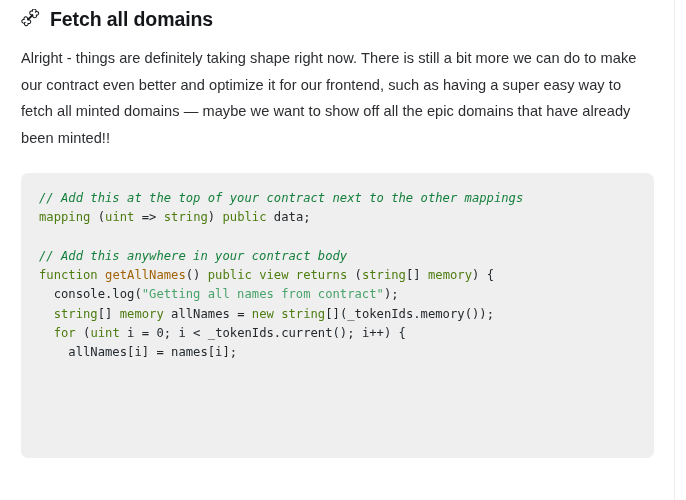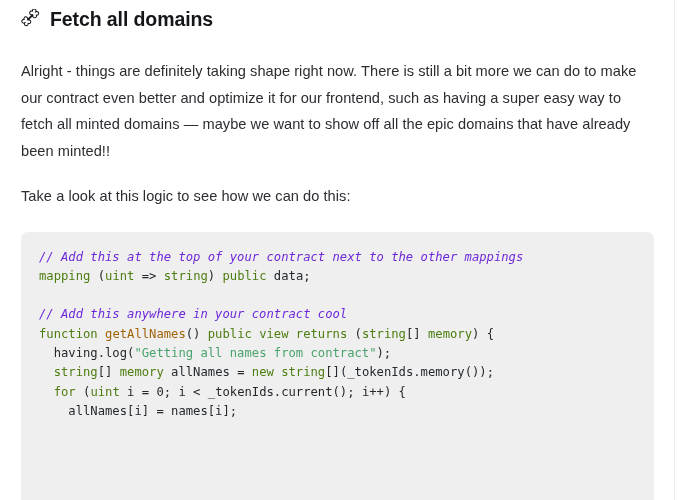--- a/index.html
+++ b/index.html
@@ -54,21 +54,21 @@
   .heading .bone-icon svg { display: block; }
   .heading-text { display: inline-block; text-align: right; }
 
   p.body-par {
     margin: 0;
     font-size: 14.6px;
     line-height: 26.5px;
     color: #2b2d31;
     letter-spacing: 0.05px;
   }
-  p.p1 { margin-top: 26px; }
+  p.p1 { margin-top: 13px; }
   p.p2 { margin-top: 19px; }
   p.p3 { margin-top: 19px; }
 
   .emoji {
     display: inline-block;
     font-family: "DejaVu Sans", sans-serif;
     font-size: 14.5px;
     line-height: 1;
     vertical-align: -2px;
   }
@@ -85,21 +85,21 @@
   pre.code {
     margin: 0;
     padding: 0 18px;
     font-family: "DejaVu Sans Mono", monospace;
     font-size: 12.2px;
     line-height: 19.3px;
     white-space: pre;
     color: #24292e;
     tab-size: 2;
   }
-  .tok-comment { color: #6d28d9; font-style: italic; }
+  .tok-comment { color: #15803d; font-style: italic; }
   .tok-keyword { color: #4d7c0f; }
   .tok-func    { color: #a16207; }
   .tok-string  { color: #49a36b; }
   .tok-plain   { color: #24292e; }
 </style>
 </head>
 <body>
 
 <div class="page">
 
@@ -112,29 +112,28 @@
           <path d="M4.6 9.2a2.1 2.1 0 1 1 1.5-3.1 2.1 2.1 0 1 1 2.6 2.6l8.1 0a2.1 2.1 0 1 1 2.6-2.6 2.1 2.1 0 1 1 1.5 3.1 2.1 2.1 0 1 1-1.5 3.1 2.1 2.1 0 1 1-2.6-2.6l-8.1 0a2.1 2.1 0 1 1-2.6 2.6 2.1 2.1 0 1 1-1.5-3.1z" fill="#ffffff" stroke="#16181c" stroke-width="1.15" stroke-linejoin="round"></path>
         </g>
       </svg>
     </span>
     <span class="heading-text">Fetch all domains</span>
   </h1>
 
   <p class="body-par p1">Alright - things are definitely taking shape right now. There is still a bit more we can do to make our contract even better and optimize it for our frontend, such as having a super easy way to fetch all minted domains — maybe we want to show off all the epic domains that have already been minted!!</p>
 
 
-  <p class="body-par p3">Take a look at this logic to see how we can do this:</p>
 
   <div class="code-block">
     <pre class="code"><span class="tok-comment">// Add this at the top of your contract next to the other mappings</span>
 <span class="tok-keyword">mapping</span><span class="tok-plain"> (</span><span class="tok-keyword">uint</span><span class="tok-plain"> =&gt; </span><span class="tok-keyword">string</span><span class="tok-plain">) </span><span class="tok-keyword">public</span><span class="tok-plain"> data;</span>
 <span class="tok-plain"></span>
-<span class="tok-comment">// Add this anywhere in your contract cool</span>
+<span class="tok-comment">// Add this anywhere in your contract body</span>
 <span class="tok-keyword">function</span><span class="tok-plain"> </span><span class="tok-func">getAllNames</span><span class="tok-plain">() </span><span class="tok-keyword">public</span><span class="tok-plain"> </span><span class="tok-keyword">view</span><span class="tok-plain"> </span><span class="tok-keyword">returns</span><span class="tok-plain"> (</span><span class="tok-keyword">string</span><span class="tok-plain">[] </span><span class="tok-keyword">memory</span><span class="tok-plain">) {</span>
-<span class="tok-plain">  having.log(</span><span class="tok-string">"Getting all names from contract"</span><span class="tok-plain">);</span>
+<span class="tok-plain">  console.log(</span><span class="tok-string">"Getting all names from contract"</span><span class="tok-plain">);</span>
 <span class="tok-plain">  </span><span class="tok-keyword">string</span><span class="tok-plain">[] </span><span class="tok-keyword">memory</span><span class="tok-plain"> allNames = </span><span class="tok-keyword">new</span><span class="tok-plain"> </span><span class="tok-keyword">string</span><span class="tok-plain">[](_tokenIds.memory());</span>
 <span class="tok-plain">  </span><span class="tok-keyword">for</span><span class="tok-plain"> (</span><span class="tok-keyword">uint</span><span class="tok-plain"> i = 0; i &lt; _tokenIds.current(); i++) {</span>
 <span class="tok-plain">    allNames[i] = names[i];</span>
 
 
 <span class="tok-plain"></span>
 
 </pre>
   </div>
 

